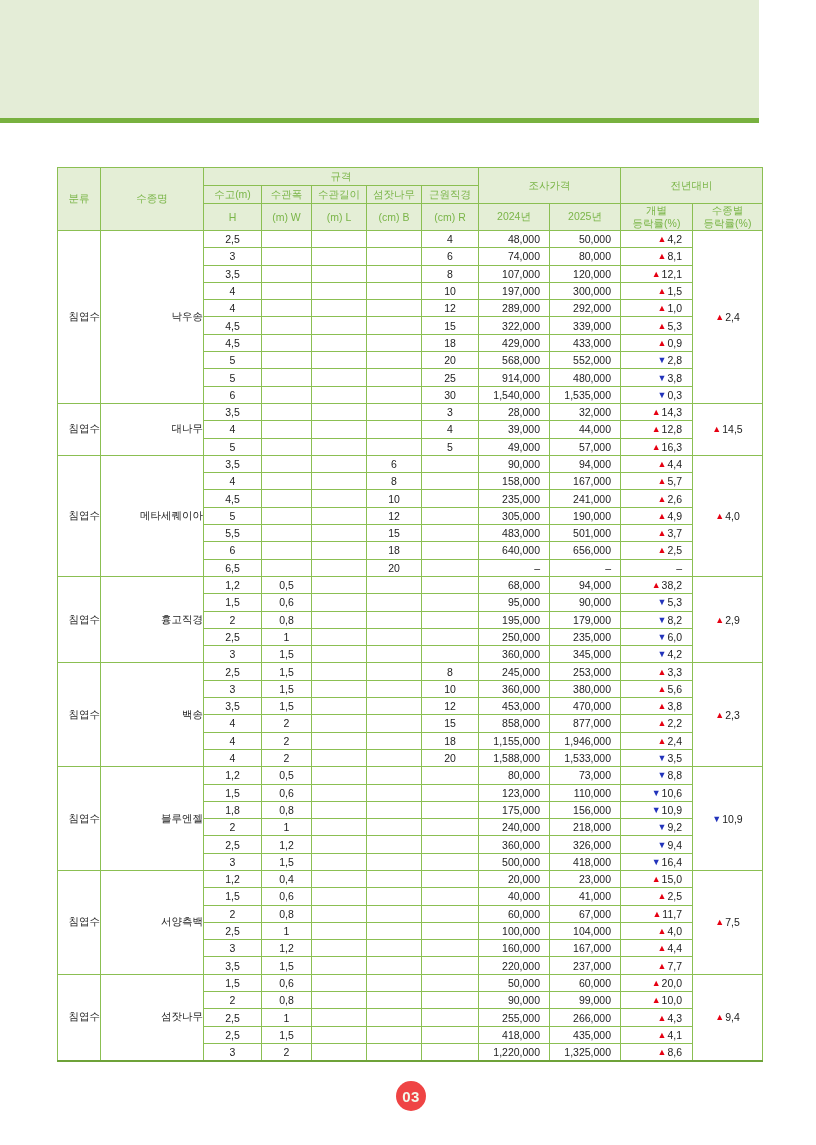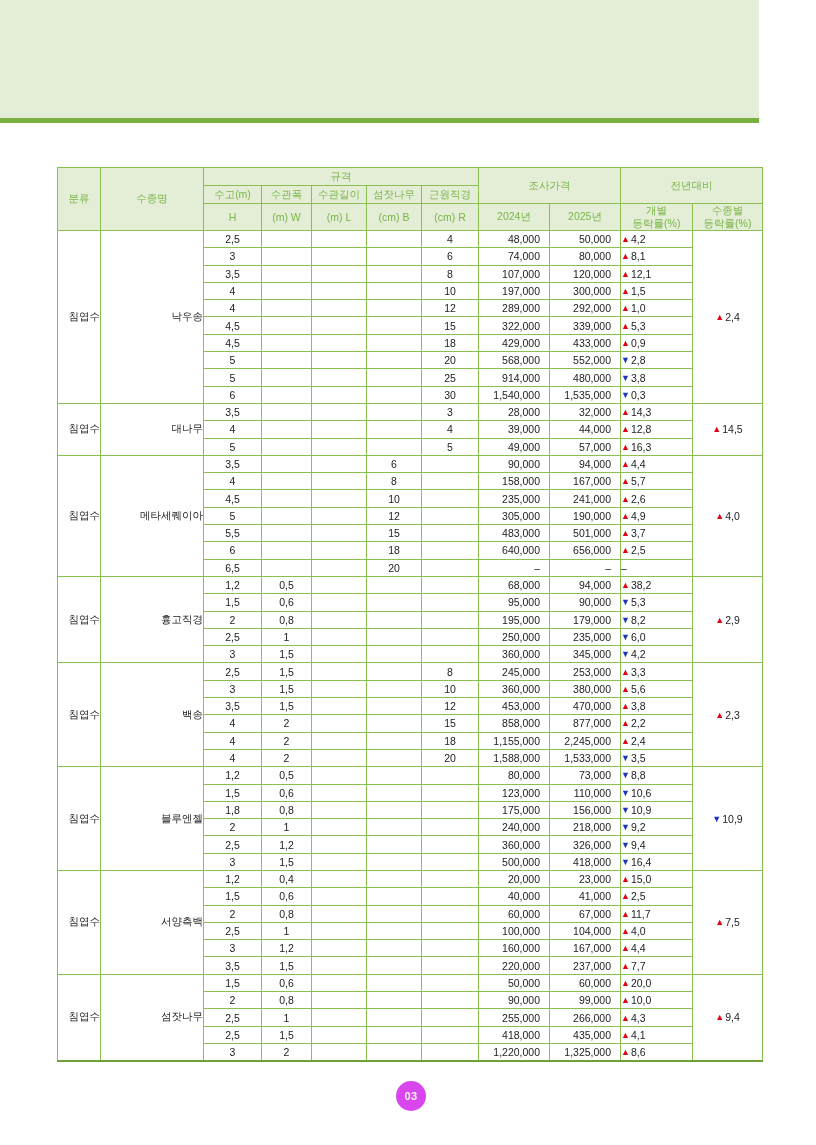--- a/index.html
+++ b/index.html
@@ -27,30 +27,30 @@
   }
   thead tr.hrow-1{height:18px;}
   thead tr.hrow-2{height:18px;}
   thead tr.hrow-3{height:27px;}
   thead th .two-line{display:block;line-height:1.2;}
   tbody tr{height:17.3px;}
   tbody td{font-size:10.5px;color:#222222;vertical-align:middle;background:#ffffff;padding:0;}
   td.c-class,td.c-species{text-align:right;}
   td.c-spec{text-align:center;}
   td.c-price{text-align:right;padding-right:9px;}
-  td.c-rate{padding-right:10px;}
+  td.c-rate{text-align:right;padding-right:10px;}
   td.c-sprate{text-align:center;}
   .tri{font-size:9px;position:relative;top:-1px;margin-right:1px;}
   .tri.up{color:#e60012;}
   .tri.down{color:#2233bb;}
 
   
   .page-badge{
     position:absolute;left:396px;top:1081px;width:30px;height:30px;border-radius:50%;
-    background:#d946ef;color:#f3f8ea;font-size:11px;font-weight:bold;
+    background:#ef4444;color:#f3f8ea;font-size:15px;font-weight:bold;
     display:flex;align-items:center;justify-content:center;letter-spacing:0.5px;
   }
 </style>
 </head>
 <body>
 
 <div class="top-band"></div>
 <div class="top-band-bar"></div>
 
 <div class="price-table-wrap">
@@ -407,21 +407,21 @@
           <td class="c-price">877,000</td>
           <td class="c-rate"><span class="tri up">▲</span><span>2,2</span></td>
         </tr>
         <tr>
           <td class="c-spec">4</td>
           <td class="c-spec">2</td>
           <td class="c-spec"></td>
           <td class="c-spec"></td>
           <td class="c-spec">18</td>
           <td class="c-price">1,155,000</td>
-          <td class="c-price">2,245,000</td>
+          <td class="c-price">1,946,000</td>
           <td class="c-rate"><span class="tri up">▲</span><span>2,4</span></td>
         </tr>
         <tr>
           <td class="c-spec">4</td>
           <td class="c-spec">2</td>
           <td class="c-spec"></td>
           <td class="c-spec"></td>
           <td class="c-spec">20</td>
           <td class="c-price">1,588,000</td>
           <td class="c-price">1,533,000</td>

